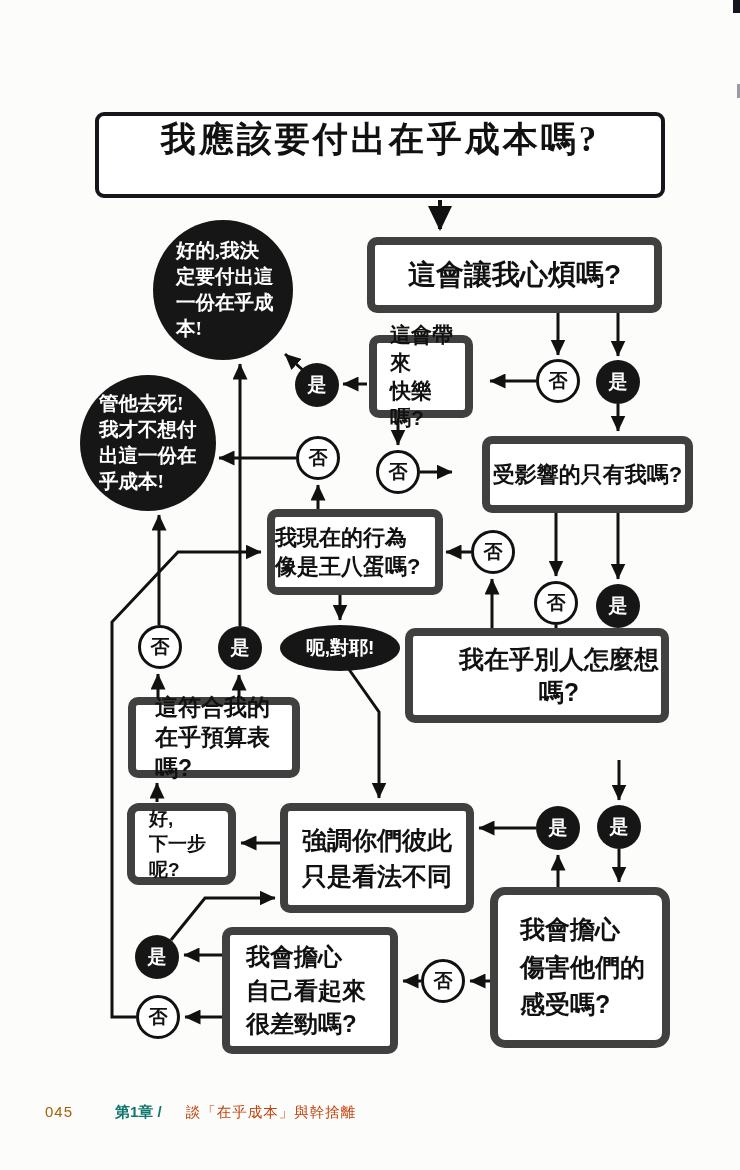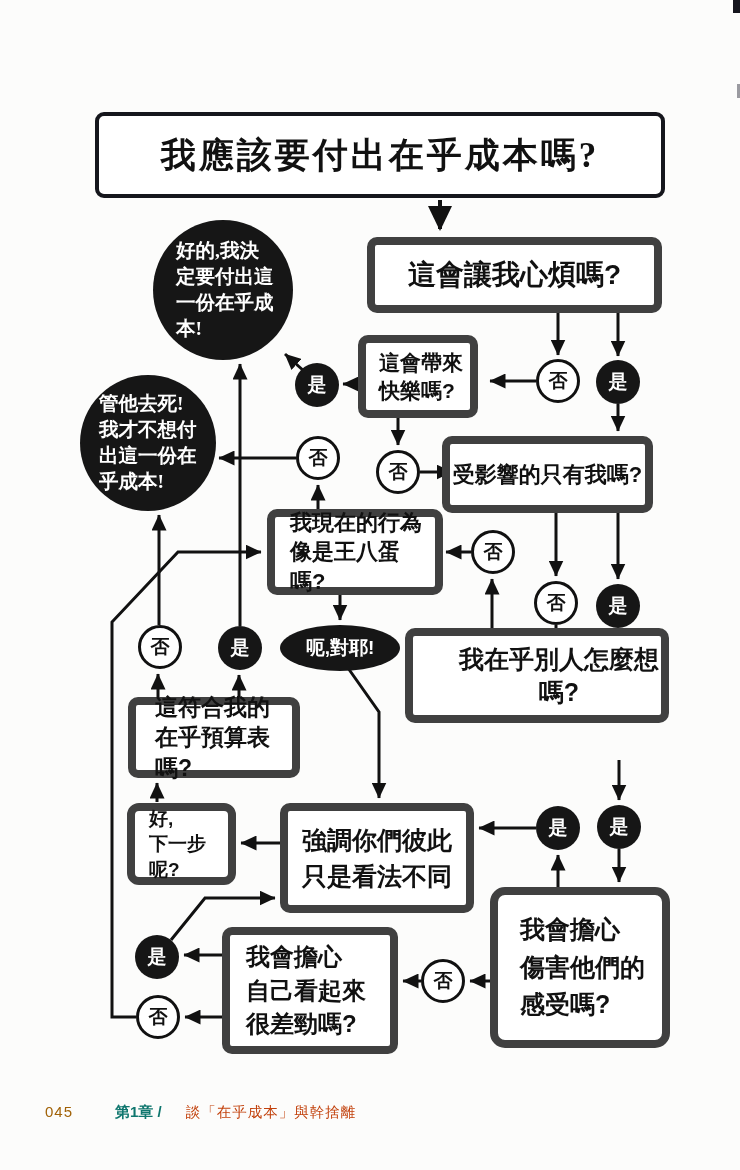--- a/index.html
+++ b/index.html
@@ -24,21 +24,21 @@
   .circle.white{background:#fff;border:3.5px solid #111;color:#111;}
   .circle.black{background:#161616;color:#fff;}
   .bubble{
     position:absolute;box-sizing:border-box;background:#161616;color:#fff;
     border-radius:50%;display:flex;flex-direction:column;justify-content:center;
     font-family:"Liberation Serif",serif;font-weight:bold;line-height:1.34;
   }
   .title-box{
     position:absolute;box-sizing:border-box;background:#fff;
     border:4.5px solid #15161c;border-radius:9px;
-    display:flex;align-items:center;justify-content:center;
+    display:flex;justify-content:center;
     font-family:"Liberation Serif",serif;font-weight:bold;
     font-size:35px;letter-spacing:3px;
   }
   .footer{
     position:absolute;left:45px;top:1103px;display:flex;align-items:baseline;
     font-size:15px;color:#3b3b3b;
   }
   .footer .pageno{font-weight:normal;letter-spacing:1px;color:#a16207;}
   .footer .chapter{font-weight:bold;margin-left:42px;color:#0f766e;}
   .footer .section{margin-left:24px;color:#c2410c;letter-spacing:1px;font-size:14.5px;}
@@ -117,30 +117,30 @@
   </div>
 
   <div class="bubble" style="left:280px;top:625px;width:120px;height:46px;font-family:'Liberation Sans',sans-serif;font-size:19px;text-align:center;">
     <span>呃,對耶!</span>
   </div>
 
   <div class="box center" style="left:367px;top:237px;width:295px;height:76px;font-size:28px;">
     <span>這會讓我心煩嗎?</span>
   </div>
 
-  <div class="box" style="left:358px;top:335px;width:120px;height:83px;font-size:21px;padding-left:13px;">
+  <div class="box" style="left:369px;top:335px;width:104px;height:83px;font-size:21px;padding-left:13px;">
     <span>這會帶來</span>
     <span>快樂嗎?</span>
   </div>
 
-  <div class="box center" style="left:442px;top:436px;width:211px;height:77px;font-size:22px;">
+  <div class="box center" style="left:482px;top:436px;width:211px;height:77px;font-size:22px;">
     <span>受影響的只有我嗎?</span>
   </div>
 
-  <div class="box" style="left:267px;top:509px;width:176px;height:86px;font-size:22px;padding-left:15px;">
+  <div class="box" style="left:267px;top:509px;width:176px;height:86px;font-size:22px;">
     <span>我現在的行為</span>
     <span>像是王八蛋嗎?</span>
   </div>
 
   <div class="box center" style="left:405px;top:628px;width:264px;height:95px;font-size:25px;padding-left:44px;">
     <span>我在乎別人怎麼想嗎?</span>
   </div>
 
   <div class="box" style="left:128px;top:697px;width:172px;height:81px;font-size:23px;padding-left:19px;">
     <span>這符合我的</span>

